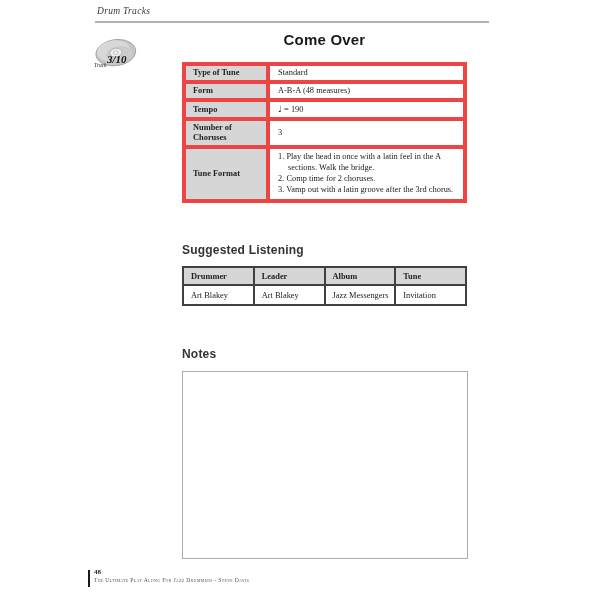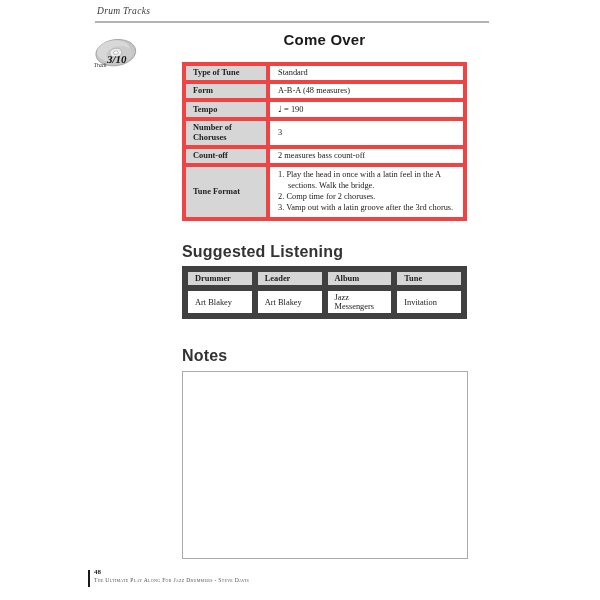--- a/index.html
+++ b/index.html
@@ -51,32 +51,32 @@
   }
   table.info td.val { padding:2px 4px 2px 8px; }
   table.info tr.r { height:18px; }
   table.info tr.tall td.val { padding:3px 4px 3px 8px; vertical-align:middle; }
   .fmt-item { padding-left:10px; text-indent:-10px; line-height:1.3; }
   .note-glyph { font-family:"DejaVu Sans", sans-serif; font-size:8.5px; }
 
   
   .sec-head {
     position:absolute; font-family:"Liberation Sans", sans-serif;
-    font-weight:bold; font-size:16px; color:#333; letter-spacing:0.2px;
+    font-weight:bold; font-size:12px; color:#333; letter-spacing:0.2px;
   }
   .sec-head.listening { left:182px; top:243px; }
   .sec-head.notes { left:182px; top:347px; }
 
   
   table.listen {
     position:absolute; left:182px; top:266px; width:285px;
     border-collapse:collapse; table-layout:fixed;
     font-size:8.4px; color:#222;
   }
-  table.listen td { border:6px solid #404040; vertical-align:middle; padding:2px 3px 2px 7px;margin-left:34px; }
+  table.listen td { border:2px solid #404040; vertical-align:middle; padding:2px 3px 2px 7px;margin-left:34px; }
   table.listen tr.hdr { height:18px; }
   table.listen tr.hdr td { background:#d6d6d6; font-weight:bold; }
   table.listen tr.dat { height:20px; }
 
   
   .notes-box {
     position:absolute; left:182px; top:371px; width:286px; height:188px;
     border:1px solid #ababab; background:#ffffff;
   }
 
@@ -126,24 +126,20 @@
         <td class="val">A-B-A (48 measures)</td>
       </tr>
       <tr class="r">
         <td class="lbl">Tempo</td>
         <td class="val"><span class="note-glyph">♩</span> <span>= 190</span></td>
       </tr>
       <tr class="r">
         <td class="lbl">Number of Choruses</td>
         <td class="val">3</td>
       </tr>
-      <tr class="r">
-        <td class="lbl">Count-off</td>
-        <td class="val">2 measures bass count-off</td>
-      </tr>
       <tr class="tall">
         <td class="lbl">Tune Format</td>
         <td class="val">
           <div class="fmt-item">1. Play the head in once with a latin feel in the A sections. Walk the bridge.</div>
           <div class="fmt-item">2. Comp time for 2 choruses.</div>
           <div class="fmt-item">3. Vamp out with a latin groove after the 3rd chorus.</div>
         </td>
       </tr>
     </tbody>
   </table>

